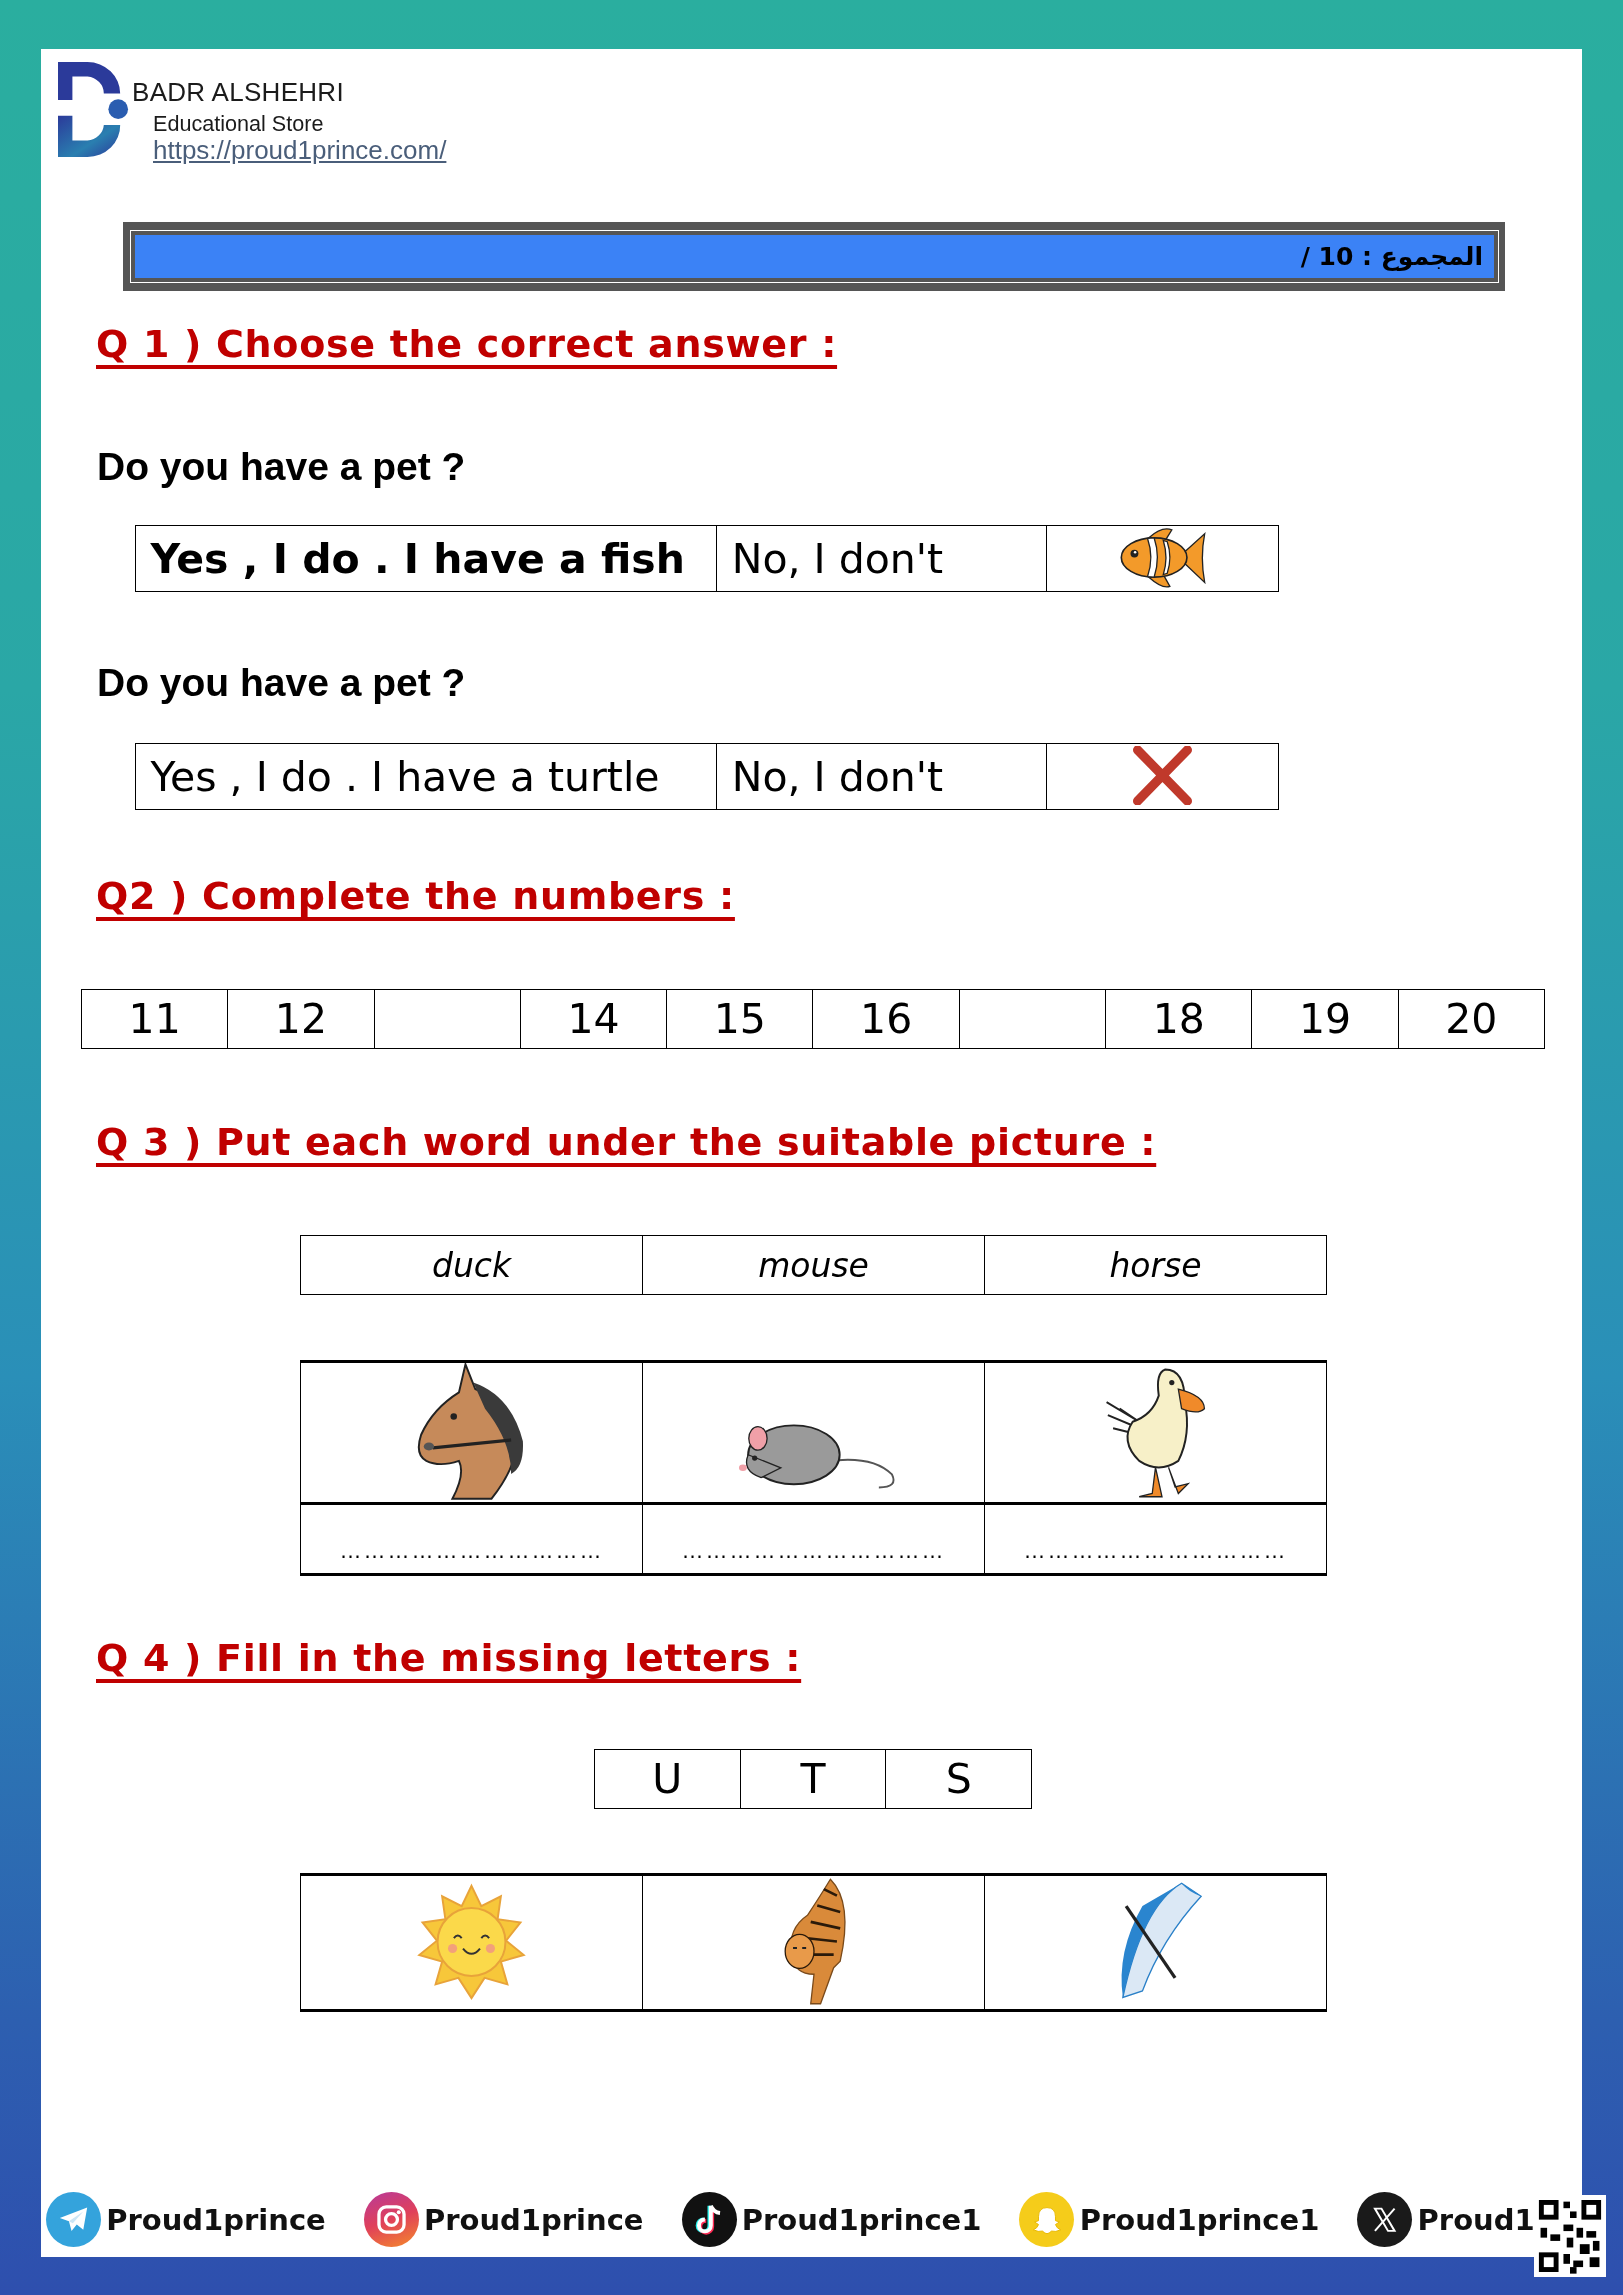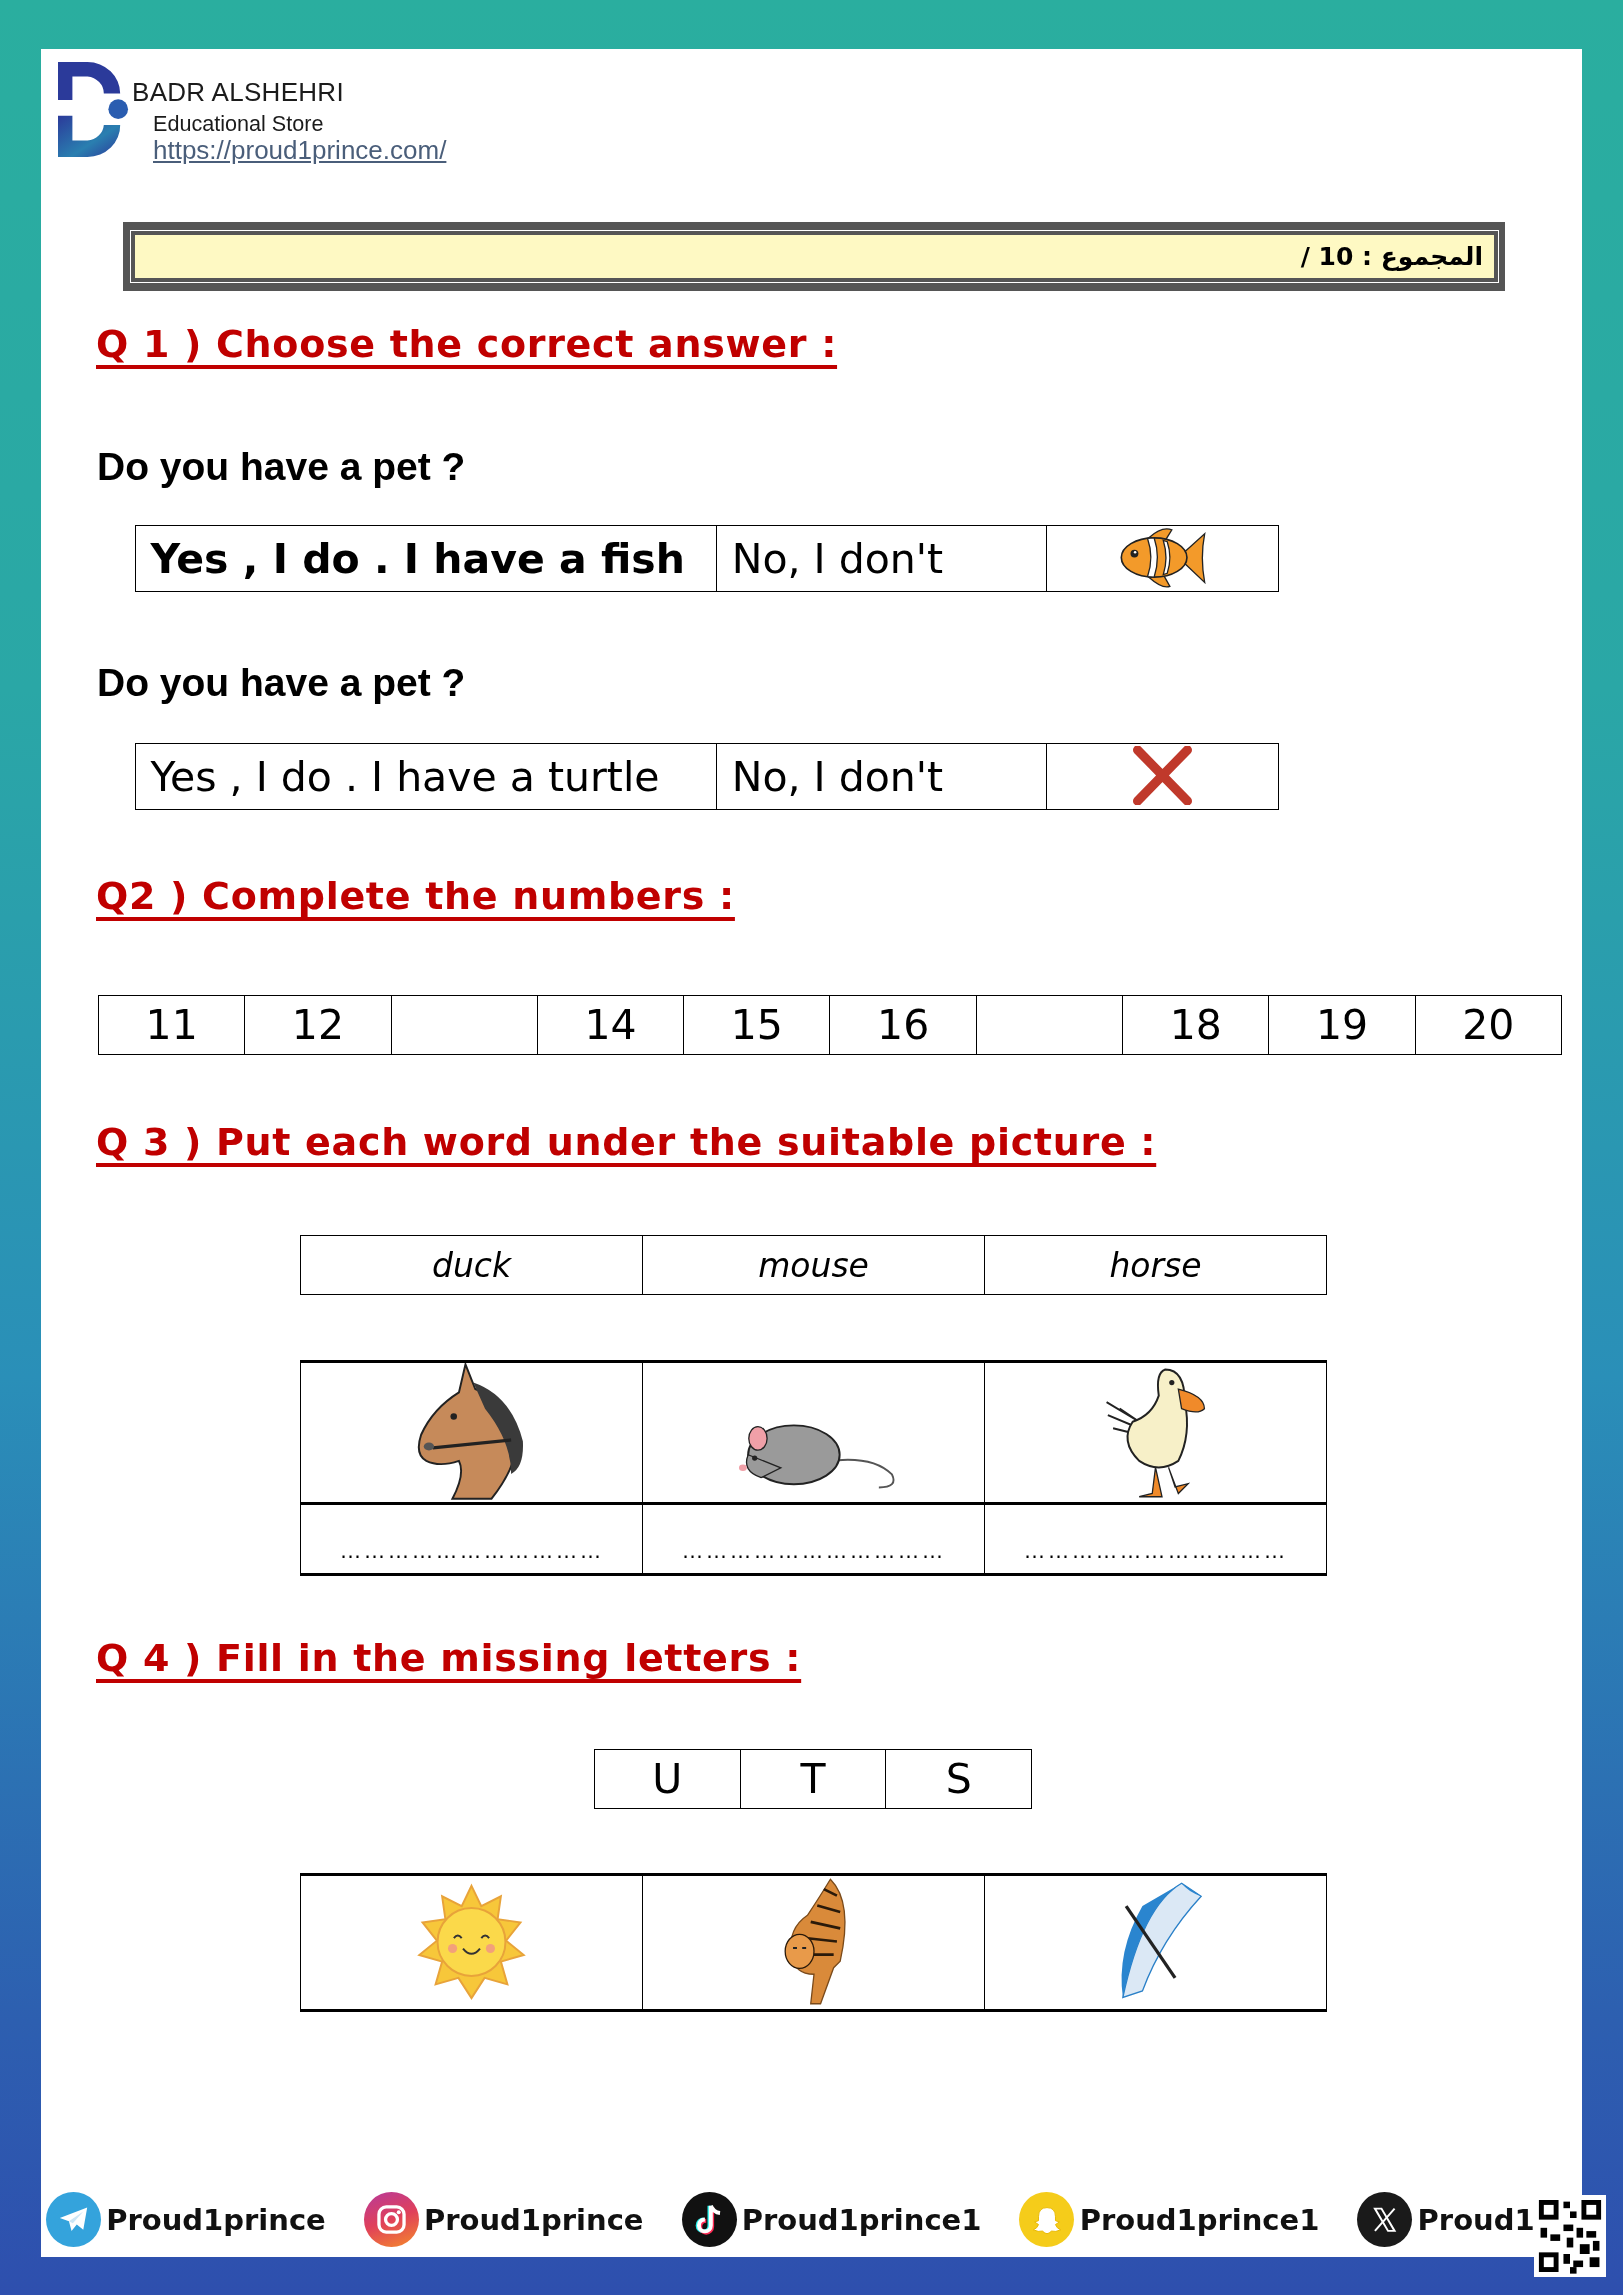--- a/index.html
+++ b/index.html
@@ -9,21 +9,21 @@
   .page{position:absolute;left:41px;top:49px;width:1541px;height:2208px;background:#ffffff;}
   .abs{position:absolute;}
   
   .logo-mark{left:58px;top:62px;width:72px;height:95px;}
   .brand-name{left:132px;top:77px;font-size:26px;color:#1b1b1b;letter-spacing:0.3px;}
   .brand-sub{left:153px;top:111px;font-size:21.6px;color:#1b1b1b;}
   .brand-url{left:153px;top:135px;font-size:26px;color:#4a5e7a;text-decoration:underline;}
   
   .hdr{left:123px;top:222px;width:1382px;height:69px;background:#555;box-sizing:border-box;padding:7.9px 6.5px;}
   .hdr-inner{display:flex;height:100%;border:1.3px solid #fff;box-sizing:border-box;direction:rtl;}
-  .hdr-cell{background:#fef9c3;border:4.6px solid #555;box-sizing:border-box;display:flex;align-items:center;font-family:"DejaVu Sans",sans-serif;font-weight:bold;font-size:25px;color:#000;}
+  .hdr-cell{background:#3b82f6;border:4.6px solid #555;box-sizing:border-box;display:flex;align-items:center;font-family:"DejaVu Sans",sans-serif;font-weight:bold;font-size:25px;color:#000;}
   .hdr-name{flex:0 0 635px;justify-content:flex-start;padding-right:14.4px;}
   .hdr-grade{flex:0 0 383px;justify-content:center;border-left:1.3px solid #fff;border-right:1.3px solid #fff;}
   .hdr-total{flex:1;justify-content:flex-start;padding-right:10.5px;}
   
   .qtitle{font-family:"DejaVu Sans",sans-serif;font-weight:bold;color:#c00000;font-size:38px;text-decoration:underline;text-decoration-thickness:3.9px;text-underline-offset:7.9px;letter-spacing:0.7px;white-space:nowrap;}
   .prompt{font-family:"Liberation Sans",sans-serif;font-weight:bold;font-size:39px;color:#000;}
   table.grid{position:absolute;border-collapse:collapse;}
   table.grid td{border:1.3px solid #000;padding:0;text-align:center;vertical-align:middle;}
   .hand{font-family:"DejaVu Sans",sans-serif;font-size:41px;color:#000;}
   .t1 td{height:65px;border-top:3.3px solid #000;border-bottom:3.3px solid #000;}
@@ -105,21 +105,21 @@
     <td>
       <svg width="63" height="59" viewBox="0 0 96 90">
         <path d="M10 6 L86 84 M86 6 L10 84" stroke="#c0392b" stroke-width="14" stroke-linecap="round"></path>
       </svg>
     </td>
   </tr>
 </tbody>
   </table>
 
 <div class="abs qtitle" style="left:96px;top:874px;">Q2 ) Complete the numbers :</div>
-<table class="grid nums" style="left:98px;top:989px;width:1464px;table-layout:fixed;margin-top:6px;">
+<table class="grid nums" style="left:81px;top:989px;width:1464px;table-layout:fixed;">
   <tbody>
       <tr>
     <td class="hand">11</td>
     <td class="hand">12</td>
     <td class="hand"></td>
     <td class="hand">14</td>
     <td class="hand">15</td>
     <td class="hand">16</td>
     <td class="hand"></td>
     <td class="hand">18</td>

